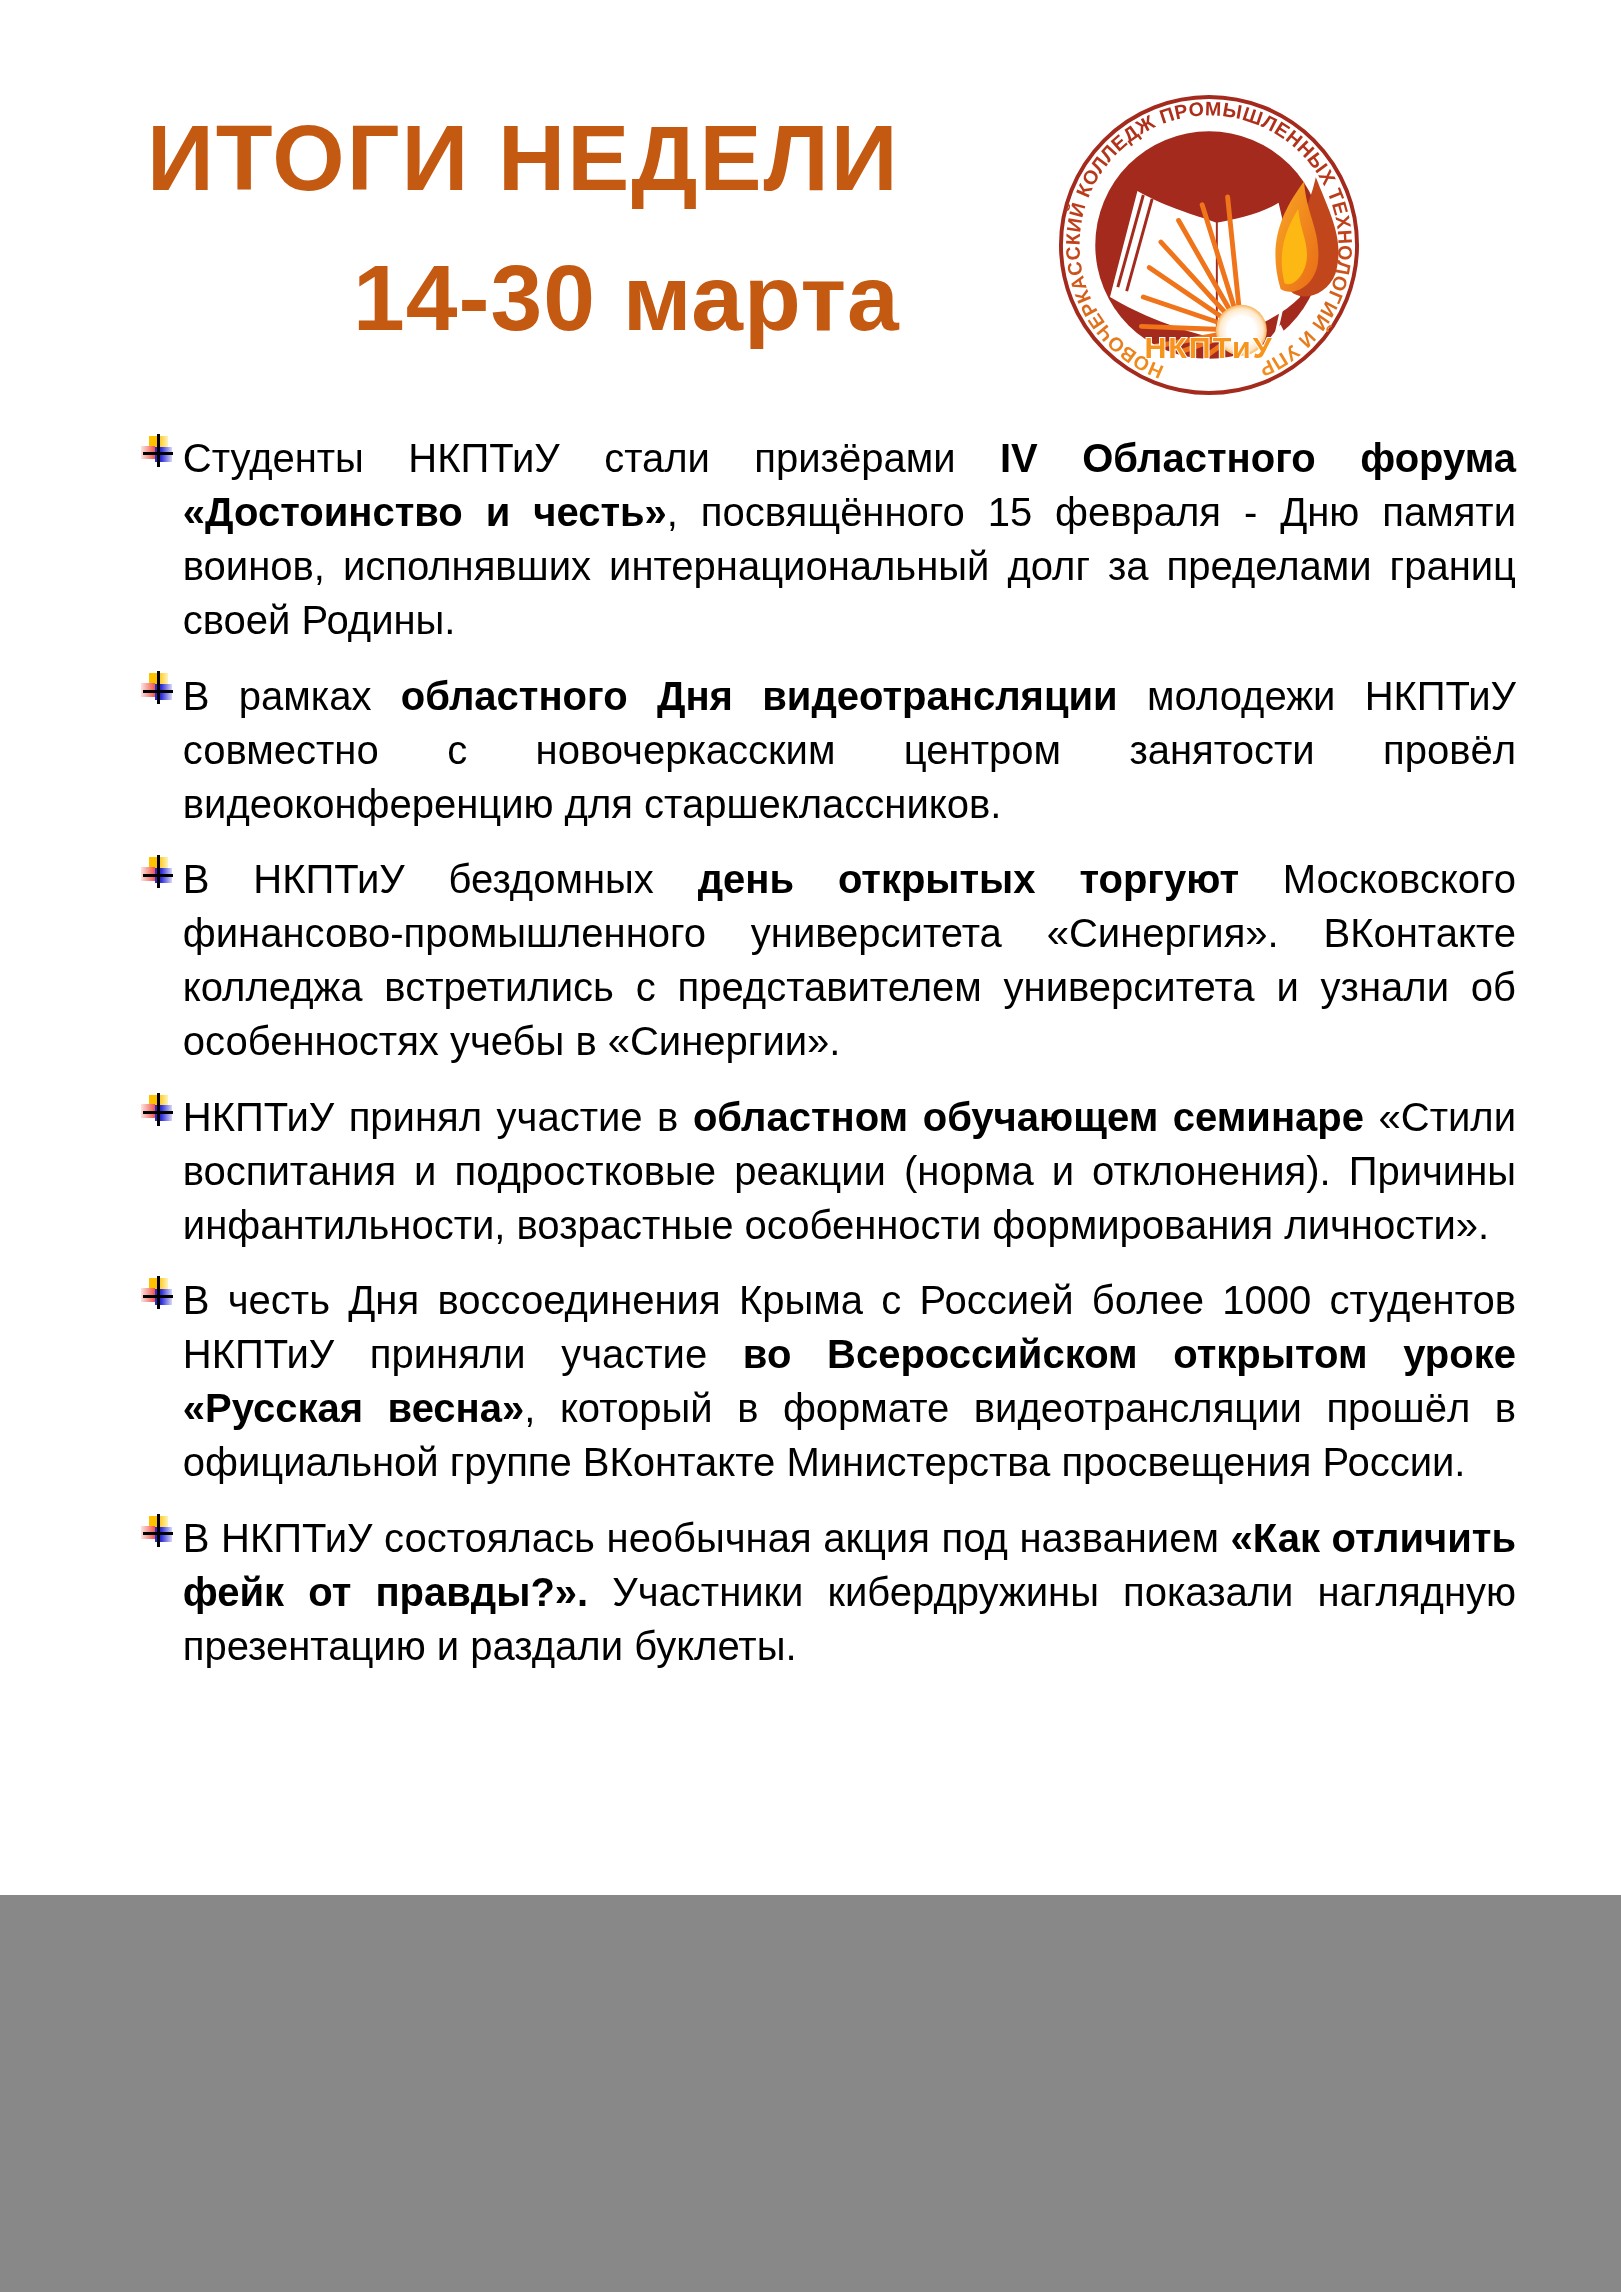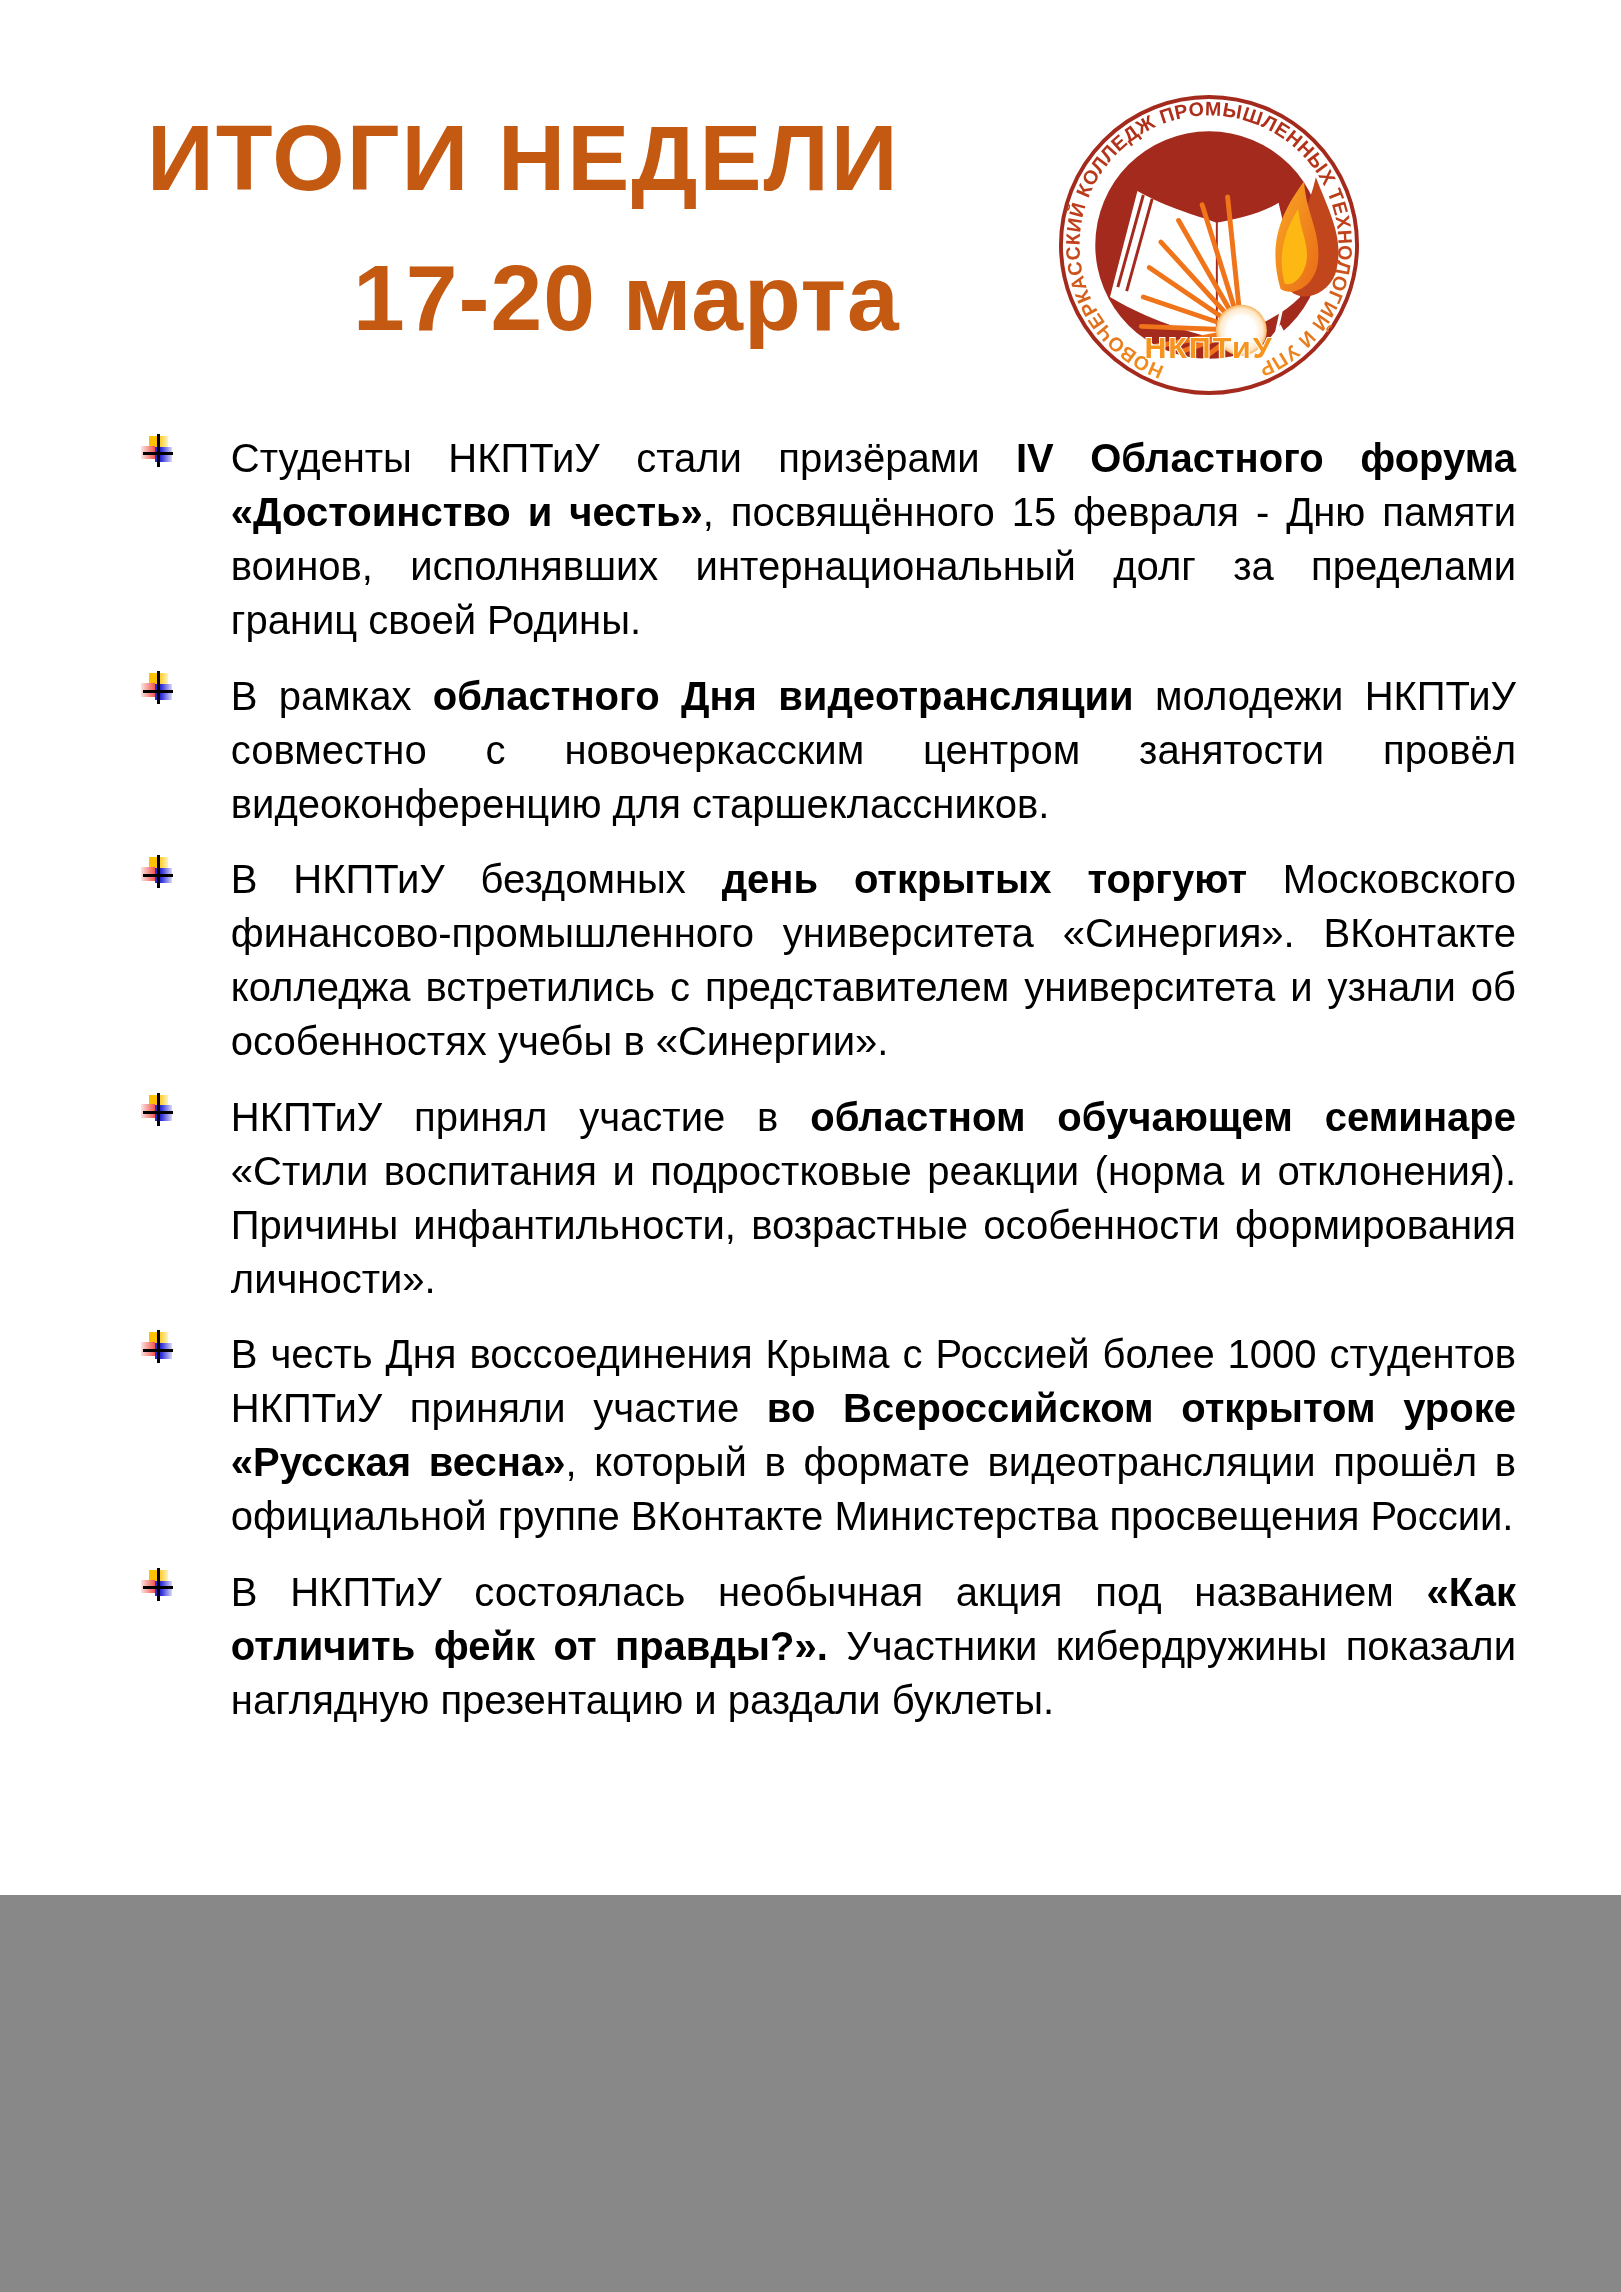--- a/index.html
+++ b/index.html
@@ -31,21 +31,21 @@
   .sub-title{
     position:absolute;left:353px;top:245px;
     font-size:93px;font-weight:bold;letter-spacing:1px;
     color:var(--title-color);white-space:nowrap;
   }
   .logo{position:absolute;left:1059px;top:95px;width:300px;height:300px;}
   .news-list{
     position:absolute;left:141px;top:431px;width:1375px;
     list-style:none;margin:0;padding:0;
   }
-  .news-item{display:flex;align-items:flex-start;margin:0 0 21.6px 0;gap:48px;}
+  .news-item{display:flex;align-items:flex-start;margin:0 0 21.6px 0;}
   .news-text{
     margin:0 0 0 8.8px;flex:1 1 auto;
     font-size:40px;line-height:54px;
     text-align:justify;
   }
   .news-text .bold{font-weight:bold;}
   
   .bullet-icon{position:relative;flex:0 0 33px;width:33px;height:35px;margin-top:2.9px;}
   .bullet-icon .sq{position:absolute;}
   .bi-yellow{left:7.8px;top:2px;width:19.6px;height:13.7px;
@@ -56,21 +56,21 @@
     background:linear-gradient(to right,var(--bullet-blue) 35%,#D8D8F8);}
   .bi-v{left:15.7px;top:0;width:2.9px;height:33px;background:#000;}
   .bi-h{left:2px;top:18.6px;width:30px;height:2.9px;background:#000;}
 </style>
 </head>
 <body>
 
 <div class="page">
 
   <div class="main-title">ИТОГИ НЕДЕЛИ</div>
-  <div class="sub-title">17-20 марта</div>
+  <div class="sub-title">14-30 марта</div>
 
   <div class="logo">
     <svg viewBox="0 0 306 306" width="300" height="300">
       <defs>
         <path id="ringPath" d="M 107.9 277 A 132 132 0 1 1 198.1 277" fill="none"></path>
         <linearGradient id="ringTextGrad" x1="0" y1="0" x2="0" y2="1">
           <stop offset="0" stop-color="#A8281A"></stop>
           <stop offset="0.55" stop-color="#C2431A"></stop>
           <stop offset="1" stop-color="#F7941D"></stop>
         </linearGradient>

